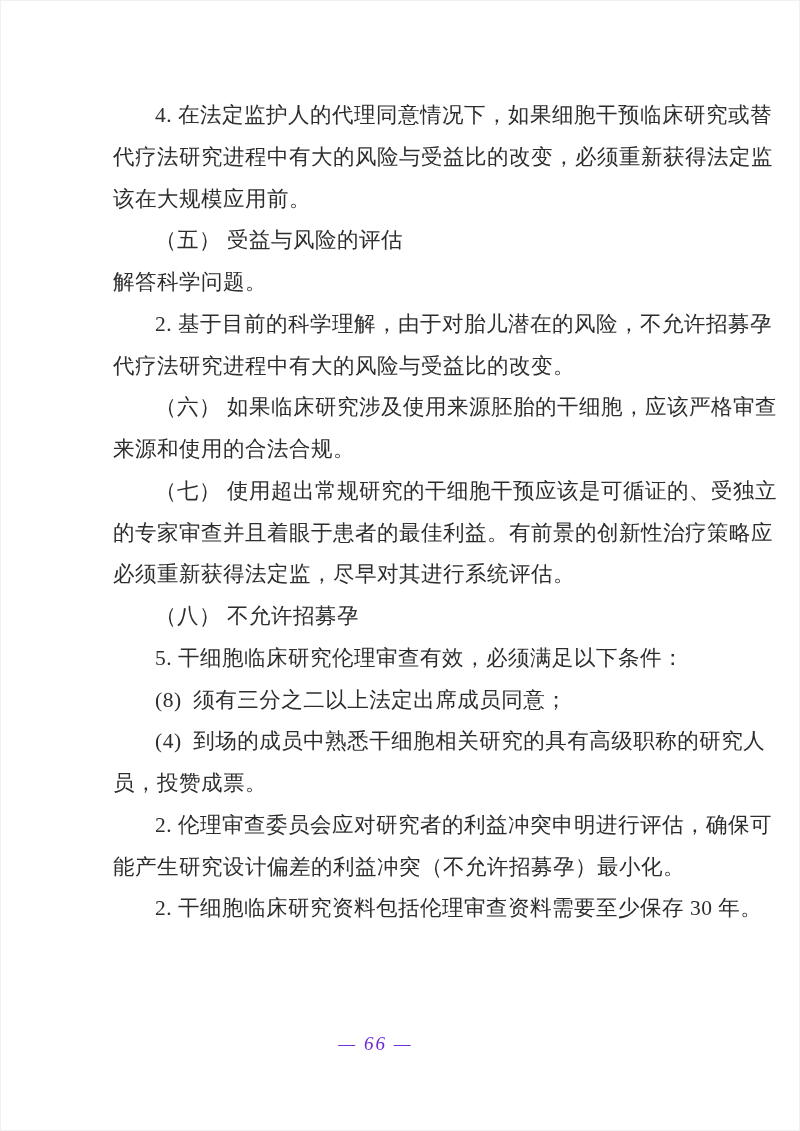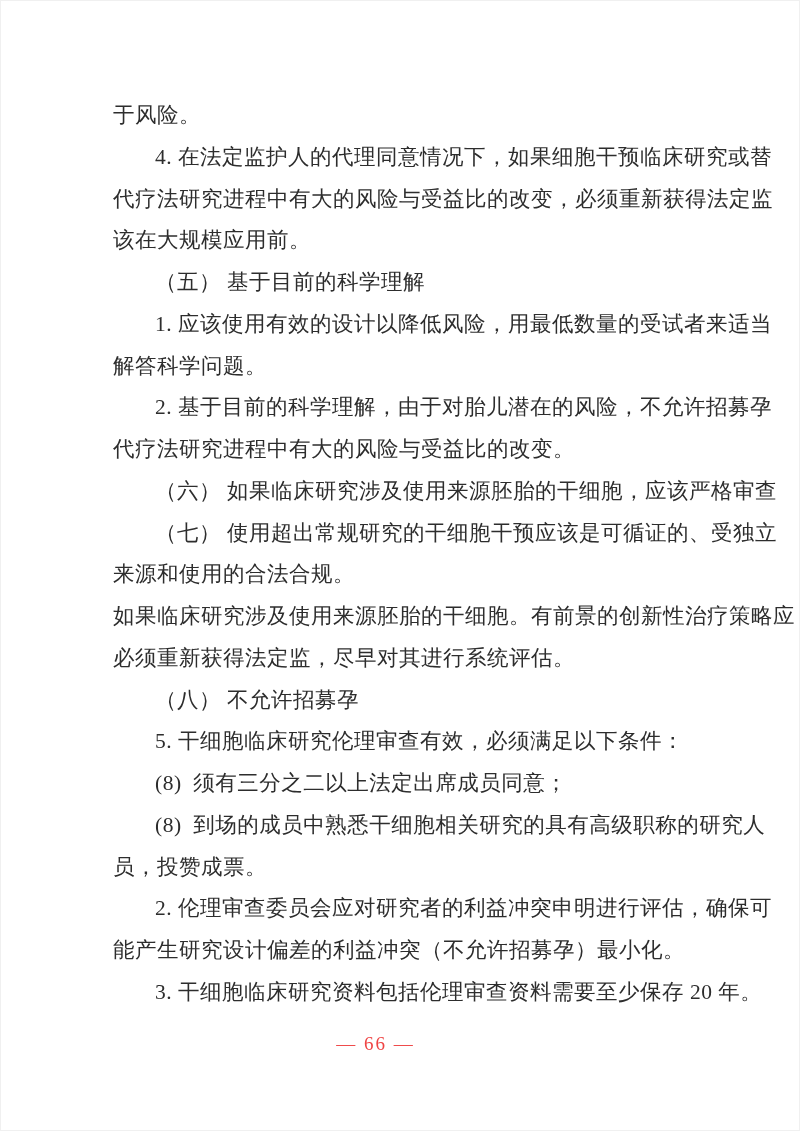--- a/index.html
+++ b/index.html
@@ -34,46 +34,45 @@
     padding-left: 42px;
   }
   .footer {
     position: absolute;
     top: 1033px;
     left: 0;
     width: 751px;
     text-align: center;
     font-size: 19px;
     letter-spacing: 2px;
-    color: #ef4444;
+    color: #6d28d9;
+    font-style: italic;
   }
 </style>
 </head>
 <body>
 
 <div class="page">
   <div class="textblock">
-    <div class="line">于风险。</div>
     <div class="line indent">4. 在法定监护人的代理同意情况下，如果细胞干预临床研究或替</div>
     <div class="line">代疗法研究进程中有大的风险与受益比的改变，必须重新获得法定监</div>
     <div class="line">该在大规模应用前。</div>
-    <div class="line indent">（五） 基于目前的科学理解</div>
-    <div class="line indent">1. 应该使用有效的设计以降低风险，用最低数量的受试者来适当</div>
+    <div class="line indent">（五） 受益与风险的评估</div>
     <div class="line">解答科学问题。</div>
     <div class="line indent">2. 基于目前的科学理解，由于对胎儿潜在的风险，不允许招募孕</div>
     <div class="line">代疗法研究进程中有大的风险与受益比的改变。</div>
     <div class="line indent">（六） 如果临床研究涉及使用来源胚胎的干细胞，应该严格审查</div>
+    <div class="line">来源和使用的合法合规。</div>
     <div class="line indent">（七） 使用超出常规研究的干细胞干预应该是可循证的、受独立</div>
-    <div class="line">来源和使用的合法合规。</div>
-    <div class="line">如果临床研究涉及使用来源胚胎的干细胞。有前景的创新性治疗策略应</div>
+    <div class="line">的专家审查并且着眼于患者的最佳利益。有前景的创新性治疗策略应</div>
     <div class="line">必须重新获得法定监，尽早对其进行系统评估。</div>
     <div class="line indent">（八） 不允许招募孕</div>
     <div class="line indent">5. 干细胞临床研究伦理审查有效，必须满足以下条件：</div>
     <div class="line indent">(8)  须有三分之二以上法定出席成员同意；</div>
-    <div class="line indent">(8)  到场的成员中熟悉干细胞相关研究的具有高级职称的研究人</div>
+    <div class="line indent">(4)  到场的成员中熟悉干细胞相关研究的具有高级职称的研究人</div>
     <div class="line">员，投赞成票。</div>
     <div class="line indent">2. 伦理审查委员会应对研究者的利益冲突申明进行评估，确保可</div>
     <div class="line">能产生研究设计偏差的利益冲突（不允许招募孕）最小化。</div>
-    <div class="line indent">3. 干细胞临床研究资料包括伦理审查资料需要至少保存 20 年。</div>
+    <div class="line indent">2. 干细胞临床研究资料包括伦理审查资料需要至少保存 30 年。</div>
   </div>
 
   <div class="footer">— 66 —</div>
 </div>
 
 </body></html>

